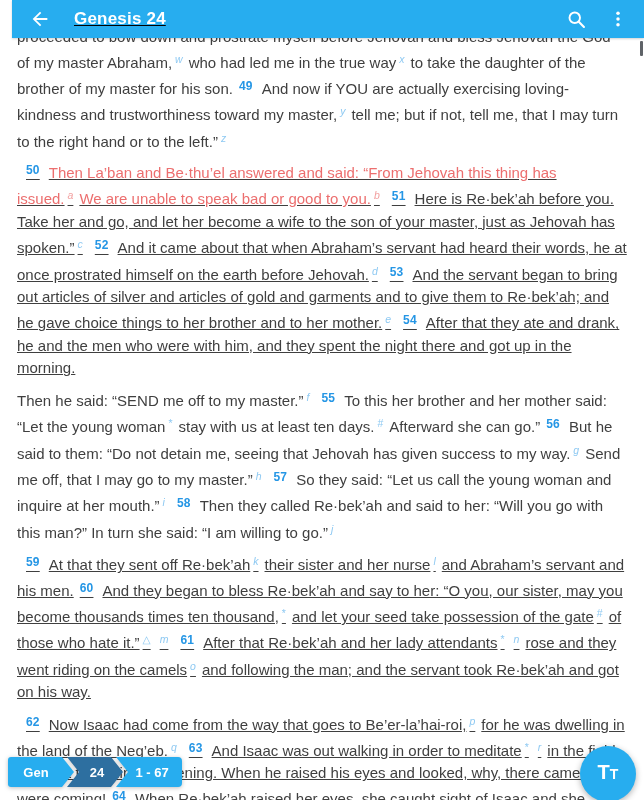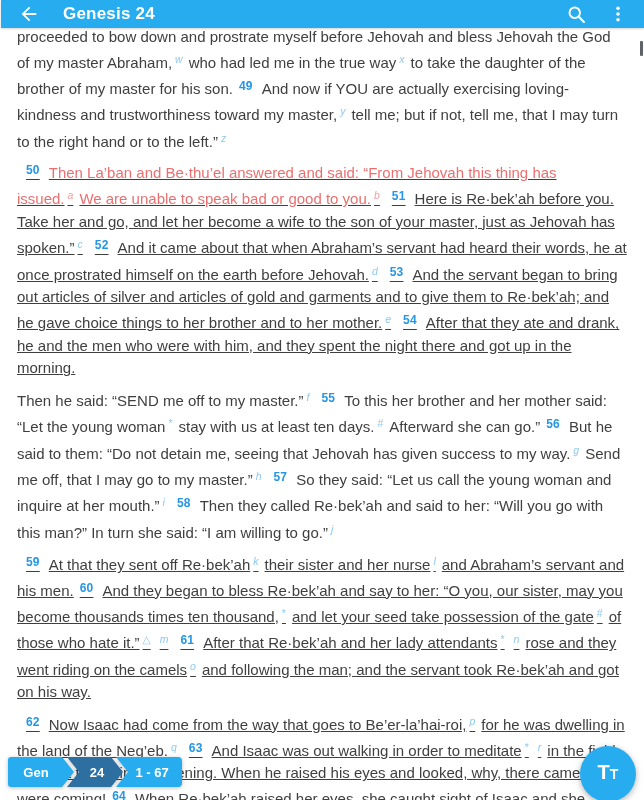--- a/index.html
+++ b/index.html
@@ -3,24 +3,25 @@
 <meta charset="utf-8">
 <style>
   html,body{margin:0;padding:0;background:#e0e0e0;}
   .screen{
     position:relative;width:644px;height:800px;margin:0 auto;
     background:#ffffff;overflow:hidden;
     font-family:"Liberation Sans",sans-serif;
   }
   
   header{
-    position:absolute;top:0;left:1px;right:0;height:28px;
+    position:absolute;top:0;left:12px;right:0;height:38px;
     background:var(--app_bar,#27adef);
     display:flex;align-items:center;z-index:10;
     box-shadow:0 1px 2px rgba(0,0,0,.18);
+    text-decoration:underline;
   }
   .icon-btn{
     background:none;border:none;padding:0;cursor:pointer;
     width:40px;height:38px;display:flex;align-items:center;justify-content:center;
   }
   .back-btn{margin-left:8px;}
   h1.title{
     margin:0 0 0 14px;color:#fff;font-size:17px;font-weight:600;letter-spacing:.2px;
   }
   .flex-spacer{flex:1;}

